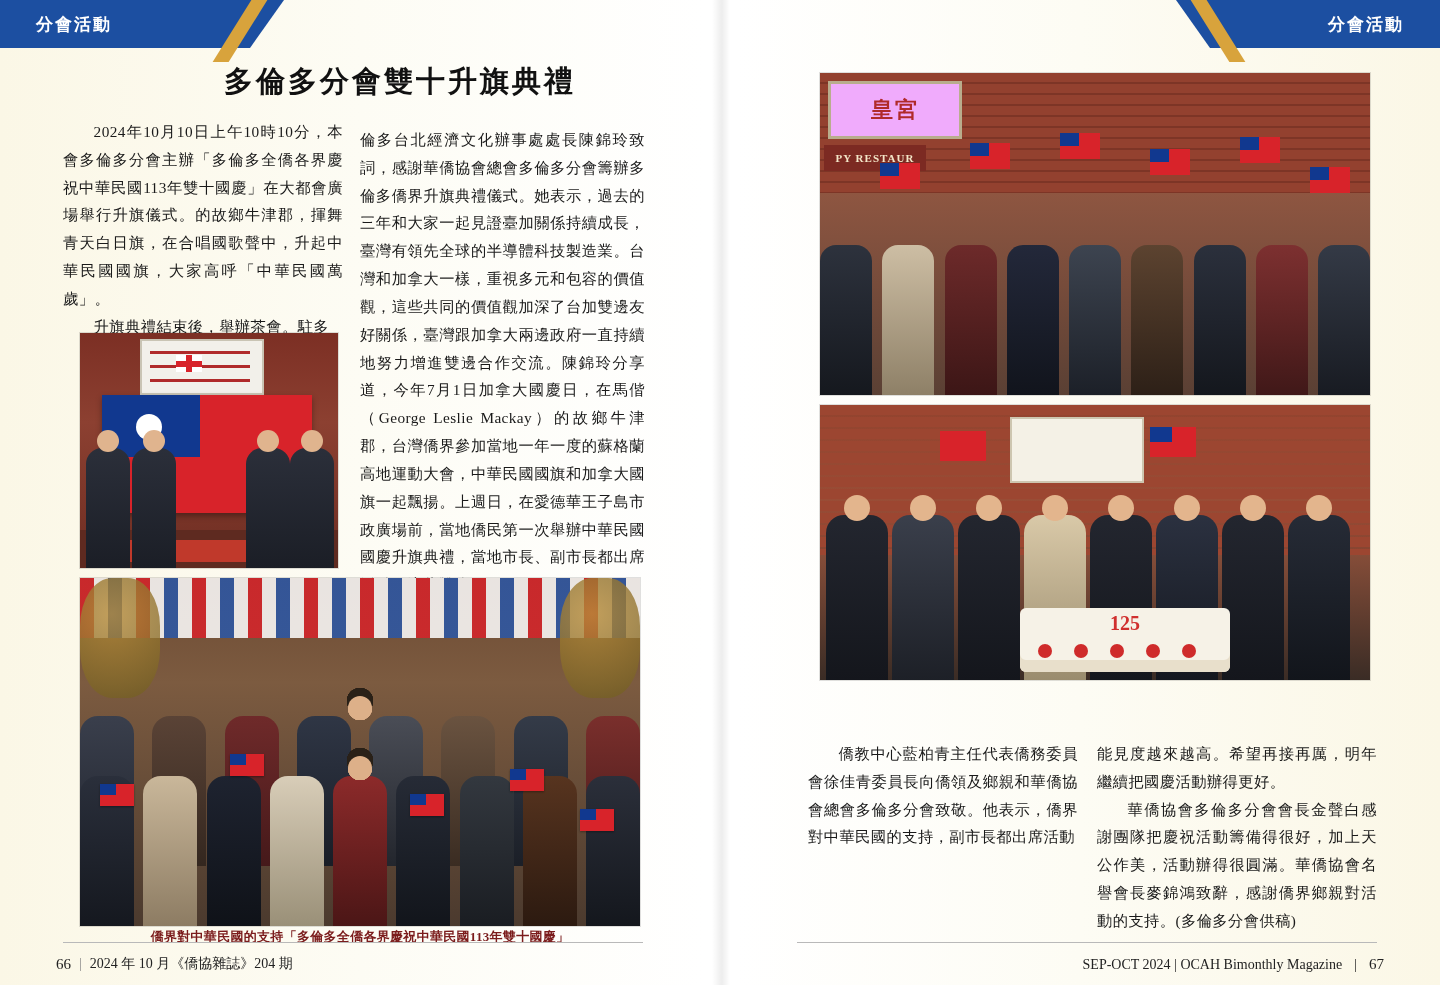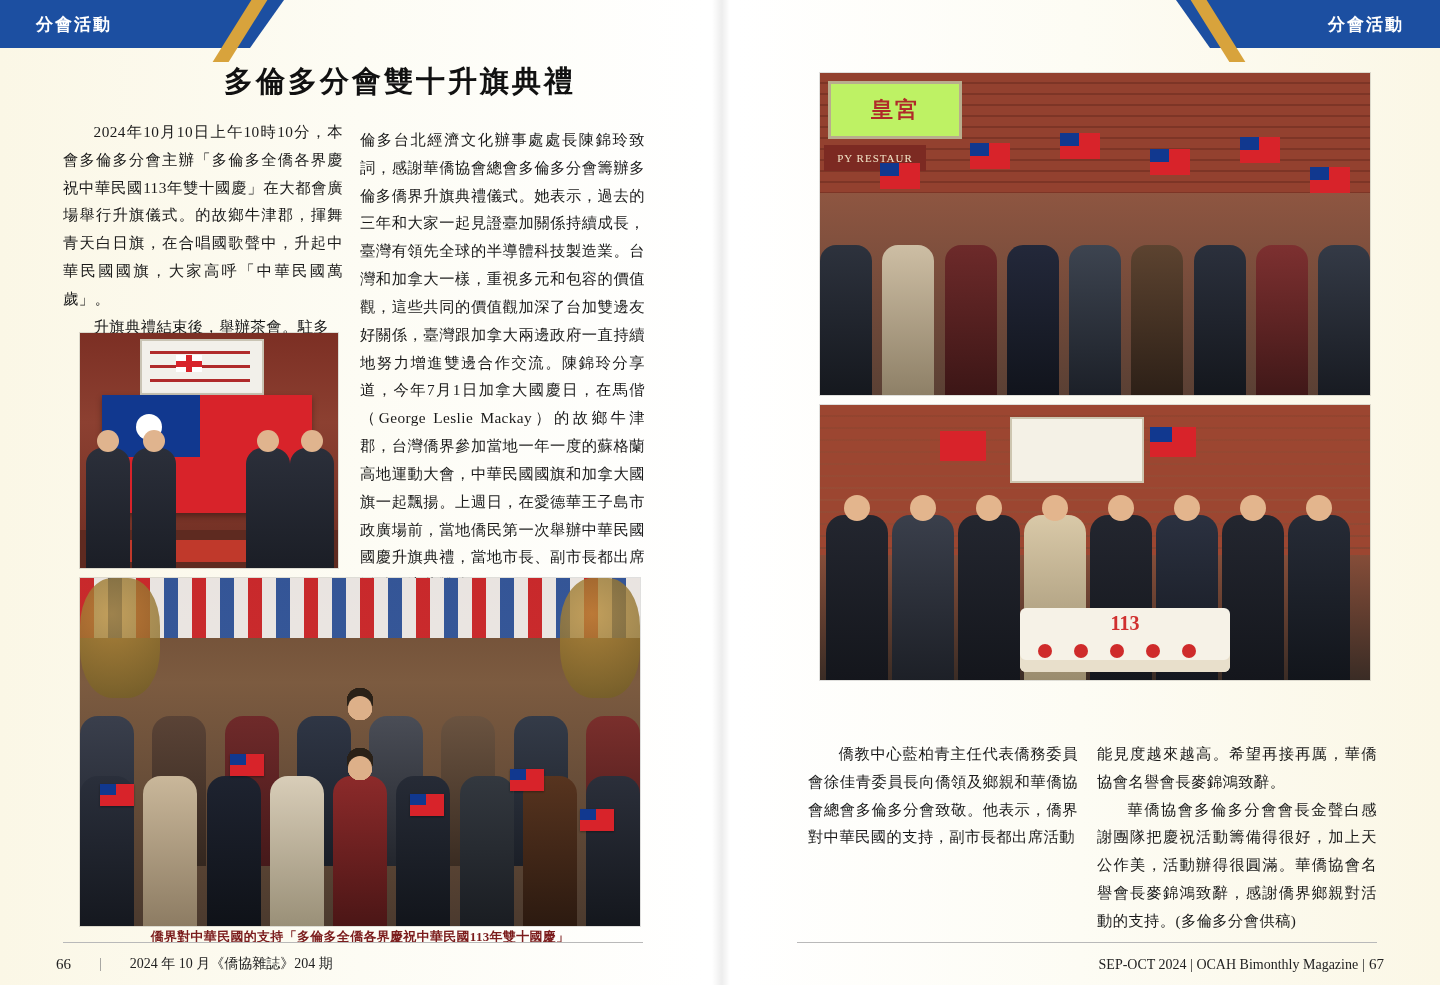--- a/index.html
+++ b/index.html
@@ -224,28 +224,28 @@
   #photo-rally .bg {
     position:absolute; inset:0;
     background: linear-gradient(180deg, #8e4a3a 0%, #9b5b44 22%, #5a4034 100%);
   }
   #photo-rally .wall {
     position:absolute; left:0; right:0; top:0; height:120px;
     background: repeating-linear-gradient(180deg,#93412f 0 9px,#7d3526 9px 11px);
   }
   #photo-rally .sign {
     position:absolute; left: 8px; top: 8px; width: 128px; height: 52px;
-    background:#bef264; border:3px solid #b9ad8d;
+    background:#f0abfc; border:3px solid #b9ad8d;
     color:#b02a2a; font-size:22px; font-weight:bold; letter-spacing:2px;
     display:flex; align-items:center; justify-content:center;
   }
   #photo-rally .sign2 {
     position:absolute; left: 4px; top: 72px; width: 102px; height: 26px;
     background:#7c2a22; color:#f3e6c8; font-size:11px;
-    display:flex; align-items:center; justify-content:center; letter-spacing:1px;
+    display:flex; align-items:center; justify-content:center; letter-spacing:1px;font-weight:bold;
   }
   #photo-rally .flagfield {
     position:absolute; left:0; right:0; top: 60px; height: 150px;
   }
 
   
   #photo-cake { left: 820px; top: 405px; width: 550px; height: 275px; }
   #photo-cake .bg {
     position:absolute; inset:0;
     background: linear-gradient(180deg, #9a4b34 0%, #a55b41 35%, #3a2c25 100%);
@@ -303,29 +303,29 @@
   .footer-rule-left {
     position:absolute; left: 63px; bottom: 42px; width: 580px; height: 1px; background:#b9b9b9;
   }
   .footer-rule-right {
     position:absolute; right: 63px; bottom: 42px; width: 580px; height: 1px; background:#b9b9b9;
   }
   .footer-left {
     position: absolute;
     left: 56px; bottom: 12px;
     font-size: 14px; color:#222;
-    display:flex; align-items:center; gap:28px;
+    display:flex; align-items:center; gap:8px;
   }
   .footer-left .pg { font-size: 15px; }
   .footer-left .bar { color:#888; }
   .footer-right {
     position: absolute;
     right: 56px; bottom: 12px;
     font-size: 14px; color:#222;
-    display:flex; align-items:center; gap:4px;
+    display:flex; align-items:center; gap:12px;
   }
   .footer-right .pg { font-size: 15px; }
 </style>
 </head>
 <body>
 
 <div class="page">
 
   <div class="hdr-left"></div>
   <div class="hdr-left-accent"></div>
@@ -344,21 +344,21 @@
 
   <div class="col" id="col-2">
     <p>倫多台北經濟文化辦事處處長陳錦玲致詞，感謝華僑協會總會多倫多分會籌辦多倫多僑界升旗典禮儀式。她表示，過去的三年和大家一起見證臺加關係持續成長，臺灣有領先全球的半導體科技製造業。台灣和加拿大一樣，重視多元和包容的價值觀，這些共同的價值觀加深了台加雙邊友好關係，臺灣跟加拿大兩邊政府一直持續地努力增進雙邊合作交流。陳錦玲分享道，今年7月1日加拿大國慶日，在馬偕（George Leslie Mackay）的故鄉牛津郡，台灣僑界參加當地一年一度的蘇格蘭高地運動大會，中華民國國旗和加拿大國旗一起飄揚。上週日，在愛德華王子島市政廣場前，當地僑民第一次舉辦中華民國國慶升旗典禮，當地市長、副市長都出席活動。這些雙邊</p>
   </div>
 
   <div class="col" id="col-3">
     <p class="indent">僑教中心藍柏青主任代表僑務委員會徐佳青委員長向僑領及鄉親和華僑協會總會多倫多分會致敬。他表示，僑界對中華民國的支持，副市長都出席活動</p>
   </div>
 
   <div class="col" id="col-4">
-    <p>能見度越來越高。希望再接再厲，華僑協會名譽會長麥錦鴻致辭。</p>
+    <p>能見度越來越高。希望再接再厲，明年繼續把國慶活動辦得更好。</p>
     <p class="indent">華僑協會多倫多分會會長金聲白感謝團隊把慶祝活動籌備得很好，加上天公作美，活動辦得很圓滿。華僑協會名譽會長麥錦鴻致辭，感謝僑界鄉親對活動的支持。(多倫多分會供稿)</p>
   </div>
 
   <div class="photo" id="photo-flag">
     <div class="bg"></div>
     <div class="banner">
       <div class="l" style="top:10px"></div>
       <div class="l" style="top:24px"></div>
       <div class="l" style="top:38px"></div>
     </div>
@@ -510,21 +510,21 @@
     <div class="suit" style="left:6px"></div>
     <div class="suit" style="left:72px;background:linear-gradient(180deg,#3a3f4b,#1d2027)"></div>
     <div class="suit" style="left:138px"></div>
     <div class="suit" style="left:204px;background:linear-gradient(180deg,#d9c9a8,#9a8c6e)"></div>
     <div class="suit" style="left:270px"></div>
     <div class="suit" style="left:336px;background:linear-gradient(180deg,#2b3140,#14171e)"></div>
     <div class="suit" style="left:402px"></div>
     <div class="suit" style="left:468px;background:linear-gradient(180deg,#262b36,#12151b)"></div>
 
     <div class="cake">
-      <div class="num">113</div>
+      <div class="num">125</div>
       <div class="berry" style="left:18px"></div>
       <div class="berry" style="left:54px"></div>
       <div class="berry" style="left:90px"></div>
       <div class="berry" style="left:126px"></div>
       <div class="berry" style="left:162px"></div>
     </div>
   </div>
 
 
   <div class="footer-rule-left"></div>

